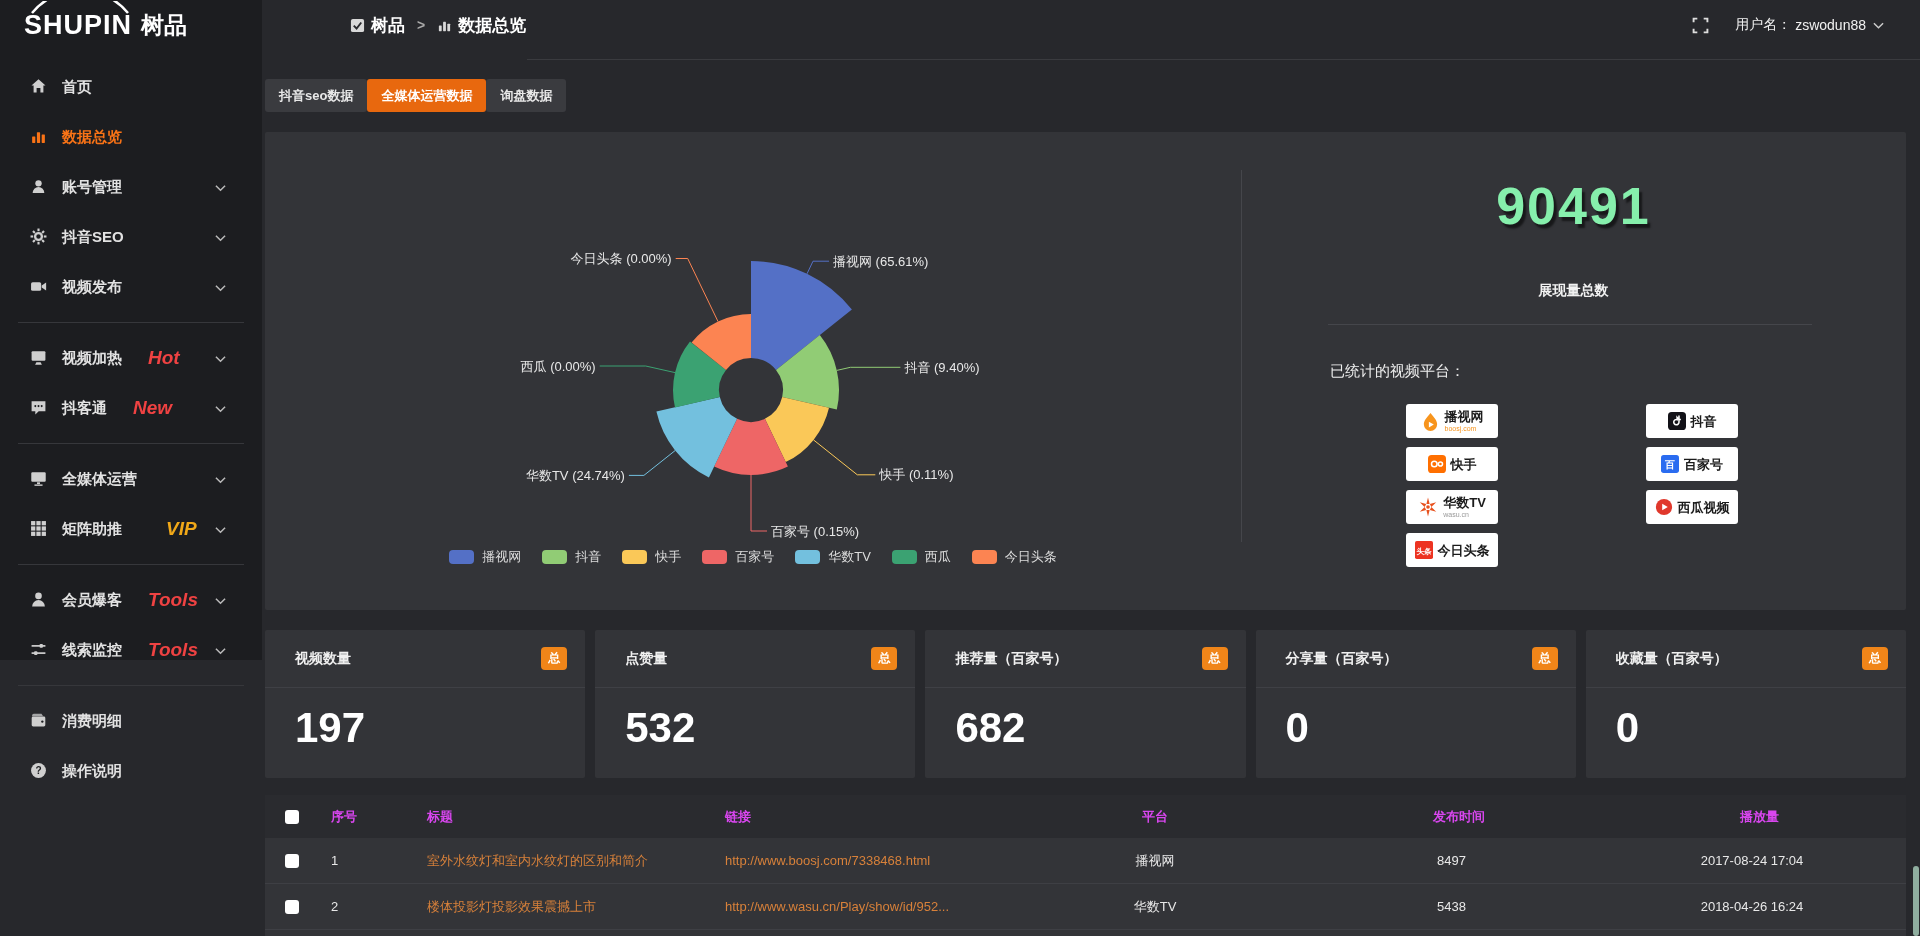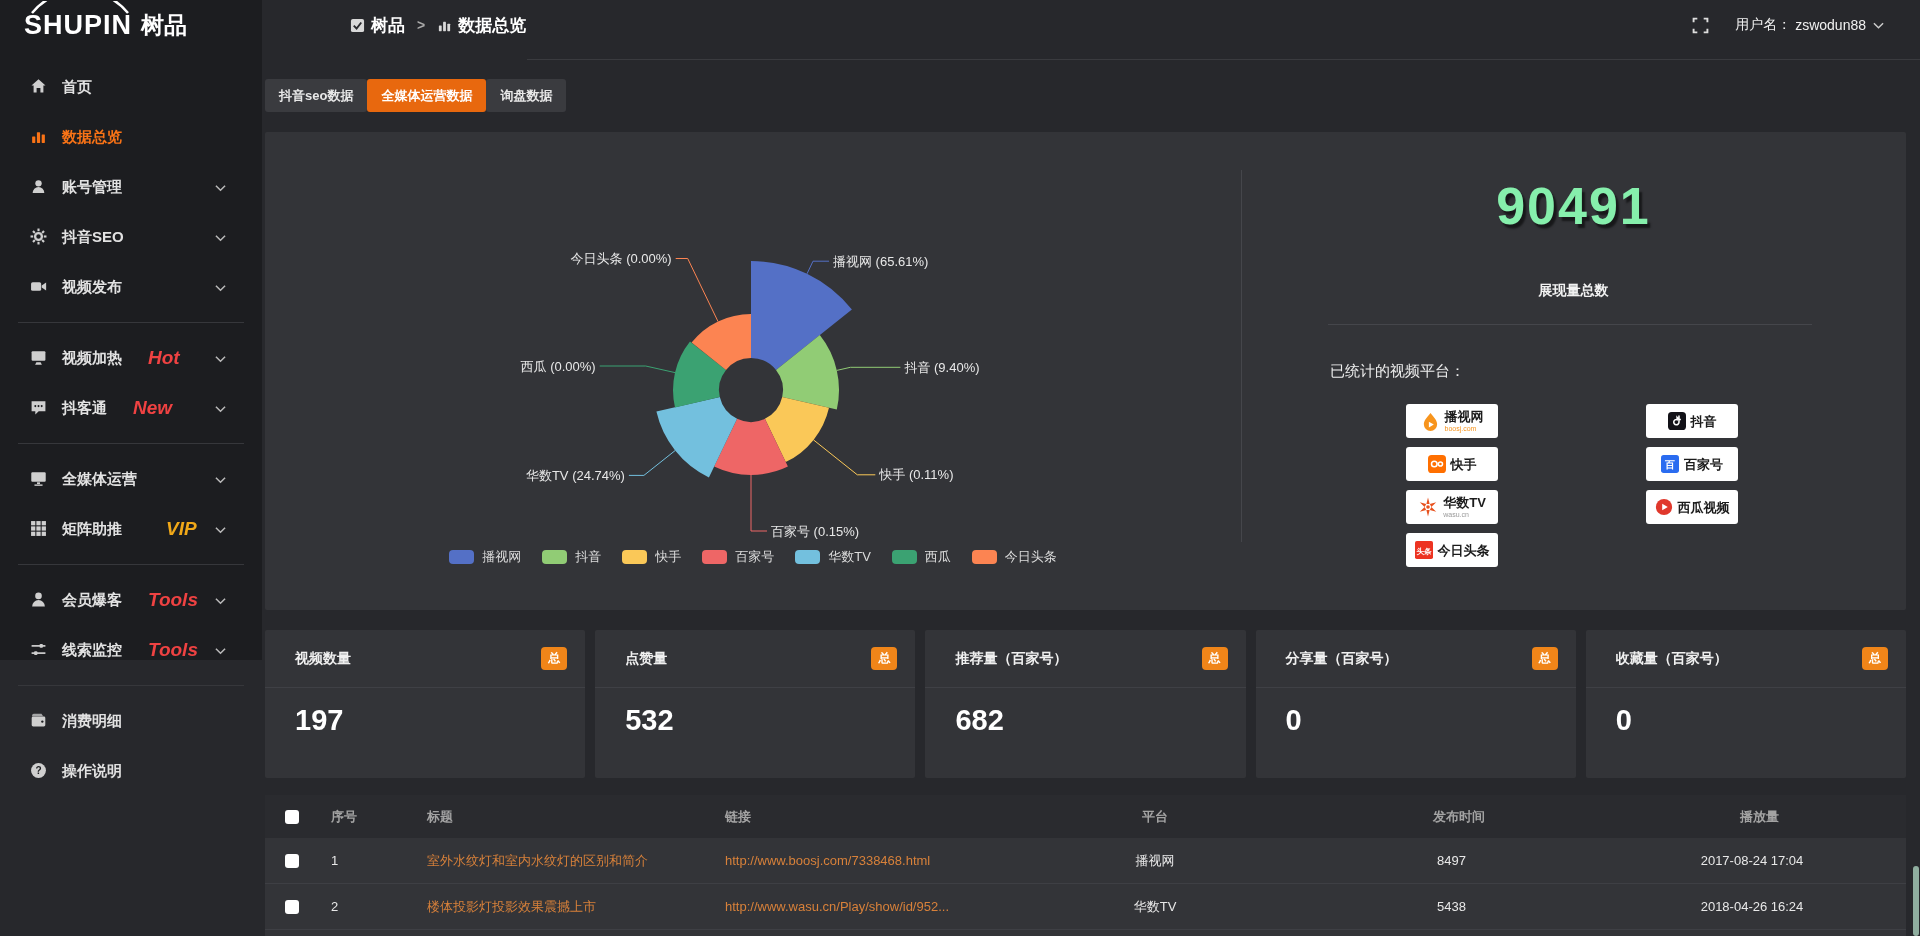--- a/index.html
+++ b/index.html
@@ -62,29 +62,29 @@
   .pf-text { display:flex; flex-direction:column; line-height:1; }
   .pf-name { font-size:13px; font-weight:800; color:#1b1b1b; white-space:nowrap; }
   .pf-sub { font-size:7px; margin-top:2px; }
 
   .cards { position:absolute; left:3px; top:630px; width:1641px; display:flex; gap:10px; }
   .card { flex:1; height:148px; background:#333438; border-radius:2px; position:relative; }
   .card-head { height:58px; display:flex; align-items:center; justify-content:space-between;
                padding:0 18px 0 30px; border-bottom:1px solid #3f4045; }
   .card-label { font-size:14px; font-weight:700; color:#f0f0f0; }
   .card-badge { background:#f08519; color:#fff; font-size:12px; font-weight:700; padding:3px 7px; border-radius:4px; cursor:pointer; }
-  .card-value { padding:16px 0 0 30px; font-size:29px; font-weight:600; color:#fff; }
+  .card-value { padding:16px 0 0 30px; font-size:42px; font-weight:600; color:#fff; }
 
   .table-wrap { position:absolute; left:3px; top:795px; width:1641px; height:141px; overflow:hidden; }
   .t-row { display:flex; width:100%; }
   .t-head { height:43px; background:#2a2b2f; }
   .t-body-row { height:46px; background:#333438; border-bottom:1px solid #3e3f44; }
   .t-cell { display:flex; align-items:center; font-size:13px; color:#e8e8e8; padding:0 12px; overflow:hidden; white-space:nowrap; }
   .t-cell.center { justify-content:center; }
-  .t-head .t-cell { font-weight:700; color:#a3a3a3; }
+  .t-head .t-cell { font-weight:700; color:#d946ef; }
   .orange { color:#d8813a; cursor:pointer; }
   .checkbox { width:14px; height:14px; background:#fff; border-radius:3px; display:inline-block; cursor:pointer; }
   .row-sliver { height:8px; background:#333438; }
 
   .scrollbar { position:absolute; right:0; top:0; width:8px; height:936px; z-index:5; }
   .scroll-thumb { position:absolute; right:1px; top:866px; width:6px; height:70px; background:#8fae9f; border-radius:3px; cursor:pointer; }
 </style>
 </head>
 <body>
 

